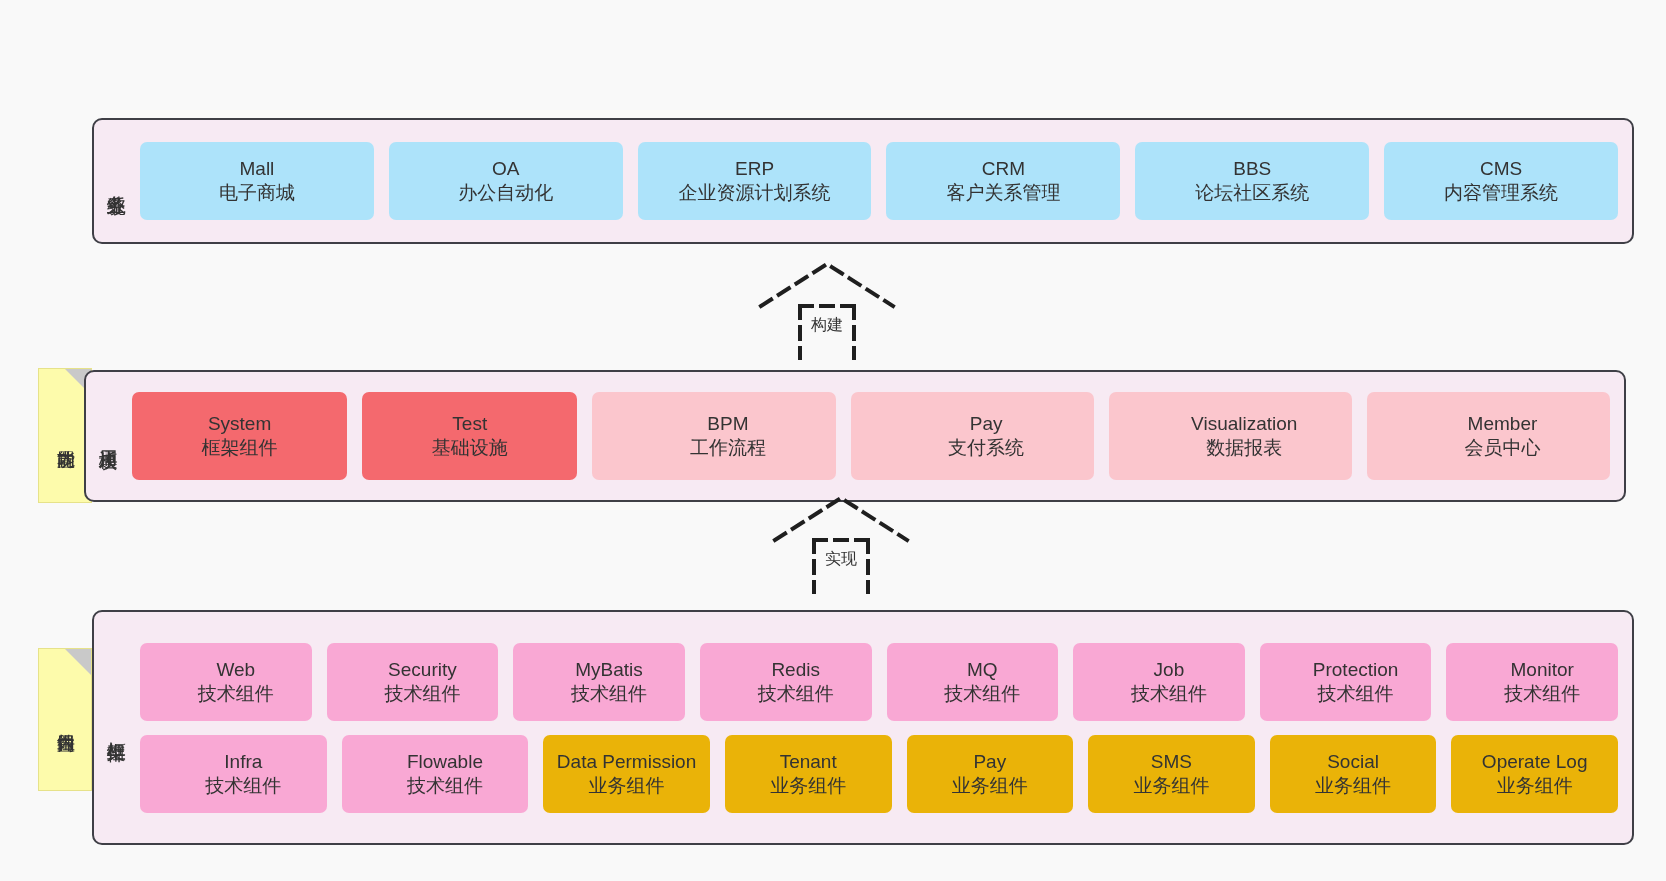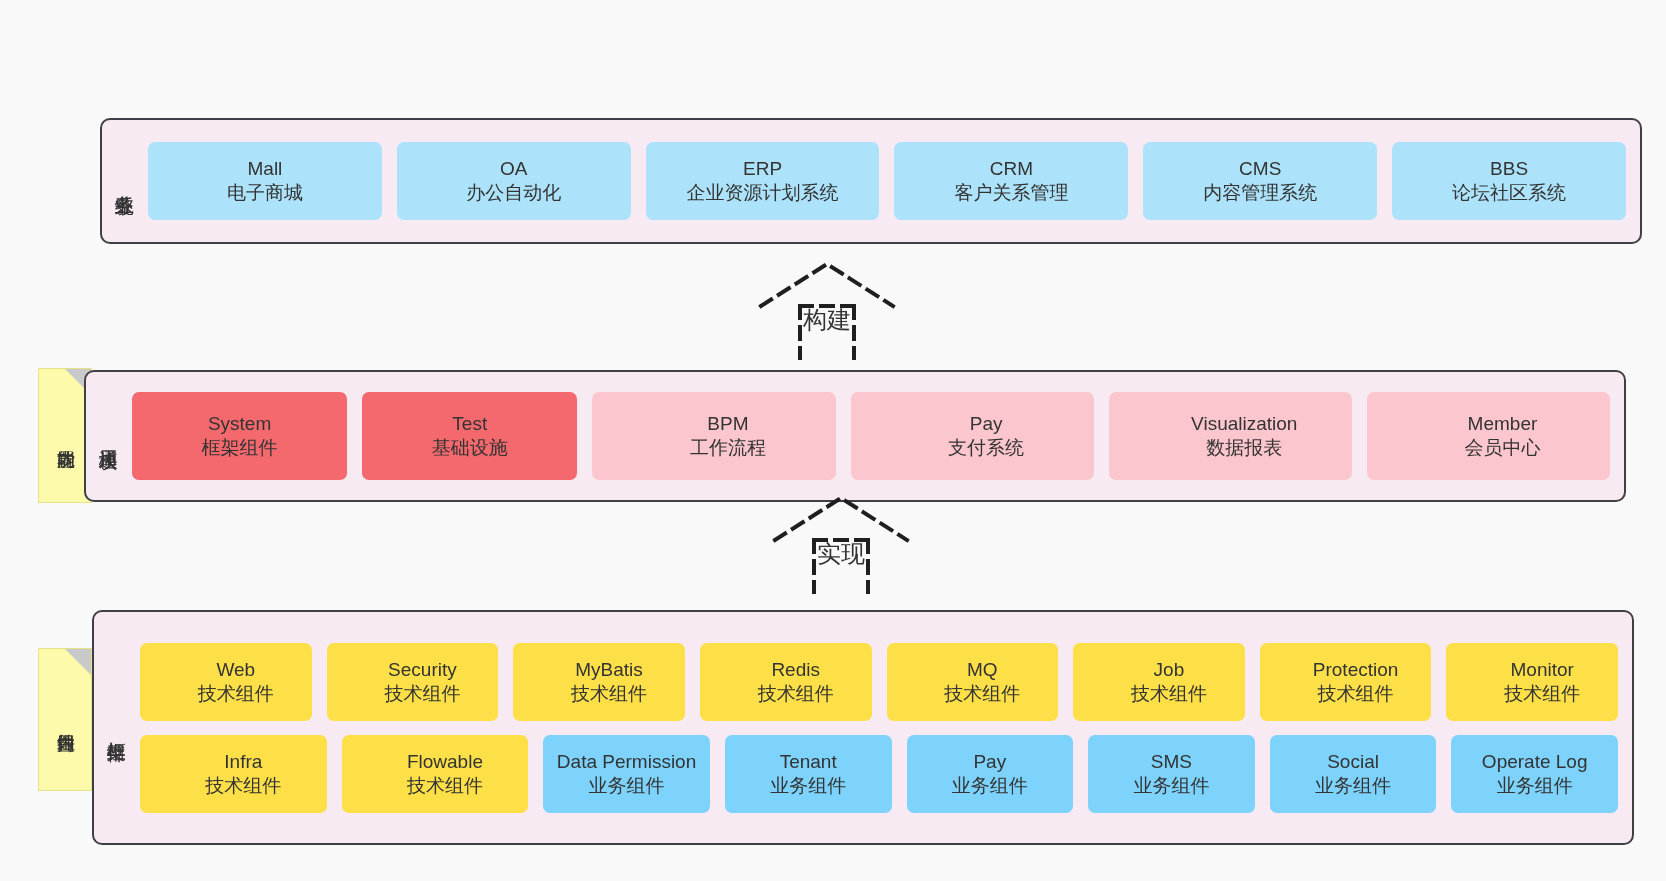--- a/index.html
+++ b/index.html
@@ -82,25 +82,25 @@
     line-height: 1.25;
     color: #333333;
     padding: 6px 4px;
   }
   .box .en { display: block; }
   .box .cn { display: block; }
 
   .box-blue   { background: #ade3fa; height: 78px; }
   .box-red    { background: #f4696e; height: 88px; }
   .box-pink   { background: #fbc6cd; height: 88px; padding-left: 32px; }
-  .box-green  { background: #fde047; height: 78px; padding-left: 24px; }
-  .box-lgreen { background: #7dd3fc; height: 78px; }
-
-  
-  #layer-business  { left: 92px;  top: 118px; width: 1542px; height: 126px; margin-left: 8px; }
+  .box-green  { background: #f9a8d4; height: 78px; padding-left: 24px; }
+  .box-lgreen { background: #eab308; height: 78px; }
+
+  
+  #layer-business  { left: 92px;  top: 118px; width: 1542px; height: 126px; }
   #layer-common    { left: 84px;  top: 370px; width: 1542px; height: 132px; }
   #layer-framework { left: 92px;  top: 610px; width: 1542px; height: 235px; }
 
   #layer-framework .layer-body { padding: 0 14px 0 2px; }
 
   
   .note {
     position: absolute;
     width: 54px;
     background: #fdfbab;
@@ -135,21 +135,21 @@
     position: absolute;
     width: 150px;
     height: 100px;
   }
   .arrow svg { display: block; overflow: visible; }
   .arrow .arrow-label {
     position: absolute;
     left: 50%;
     transform: translateX(-50%);
     bottom: 22px;
-    font-size: 24px;
+    font-size: 16px;
     color: #333333;
     background: transparent;
     white-space: nowrap;
     padding: 0 2px;
   }
   #arrow-build   { left: 752px; top: 258px; }
   #arrow-realize { left: 766px; top: 492px; }
 </style>
 </head>
 <body>
@@ -171,26 +171,26 @@
           </div>
           <div class="box box-blue">
             <span class="en">ERP</span>
             <span class="cn">企业资源计划系统</span>
           </div>
           <div class="box box-blue">
             <span class="en">CRM</span>
             <span class="cn">客户关系管理</span>
           </div>
           <div class="box box-blue">
+            <span class="en">BBS</span>
+            <span class="cn">论坛社区系统</span>
+          </div>
+          <div class="box box-blue">
             <span class="en">CMS</span>
             <span class="cn">内容管理系统</span>
-          </div>
-          <div class="box box-blue">
-            <span class="en">BBS</span>
-            <span class="cn">论坛社区系统</span>
           </div>
         </div>
       </div>
     </div>
   </div>
 
   <div class="arrow" id="arrow-build">
     <svg width="150" height="100" viewBox="0 0 150 100" aria-hidden="true">
       <g fill="none" stroke="#1f1f1f" stroke-width="4" stroke-linecap="square" stroke-dasharray="12 9">
         <path d="M9 48 L75 6 L141 48"></path>

